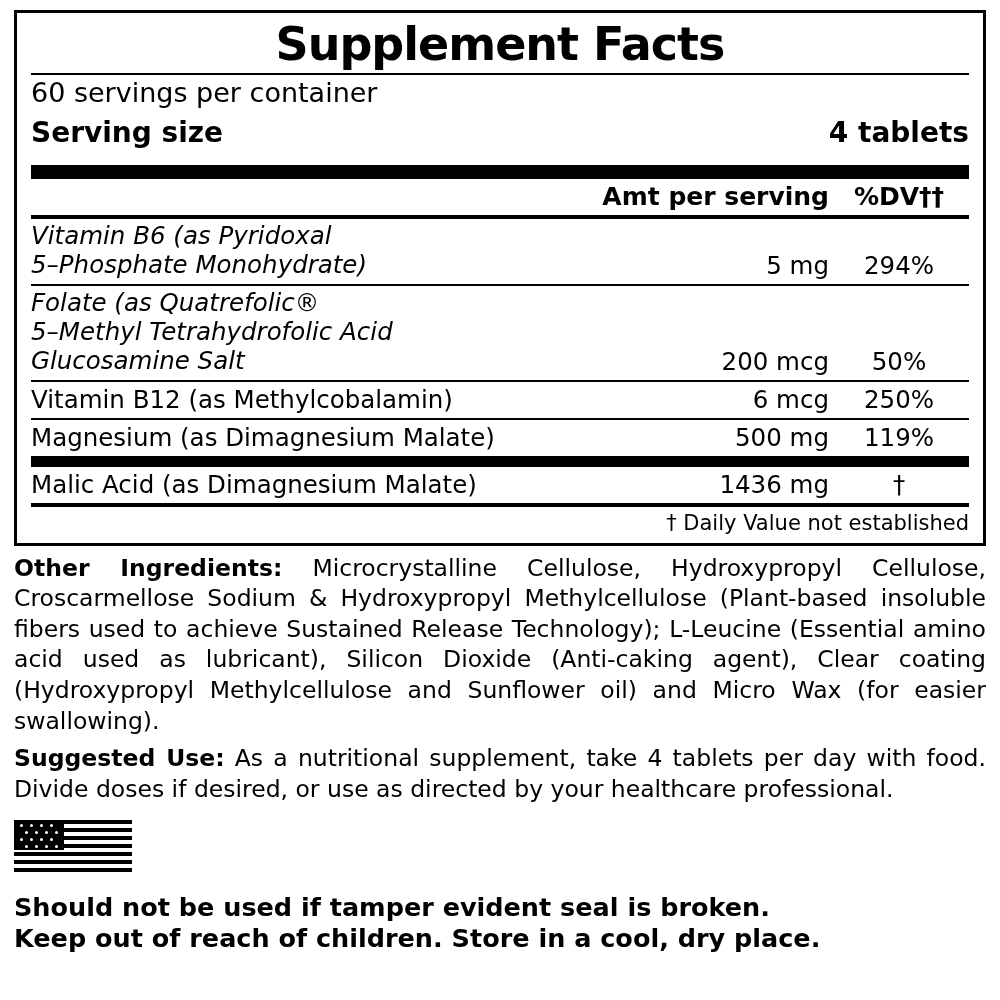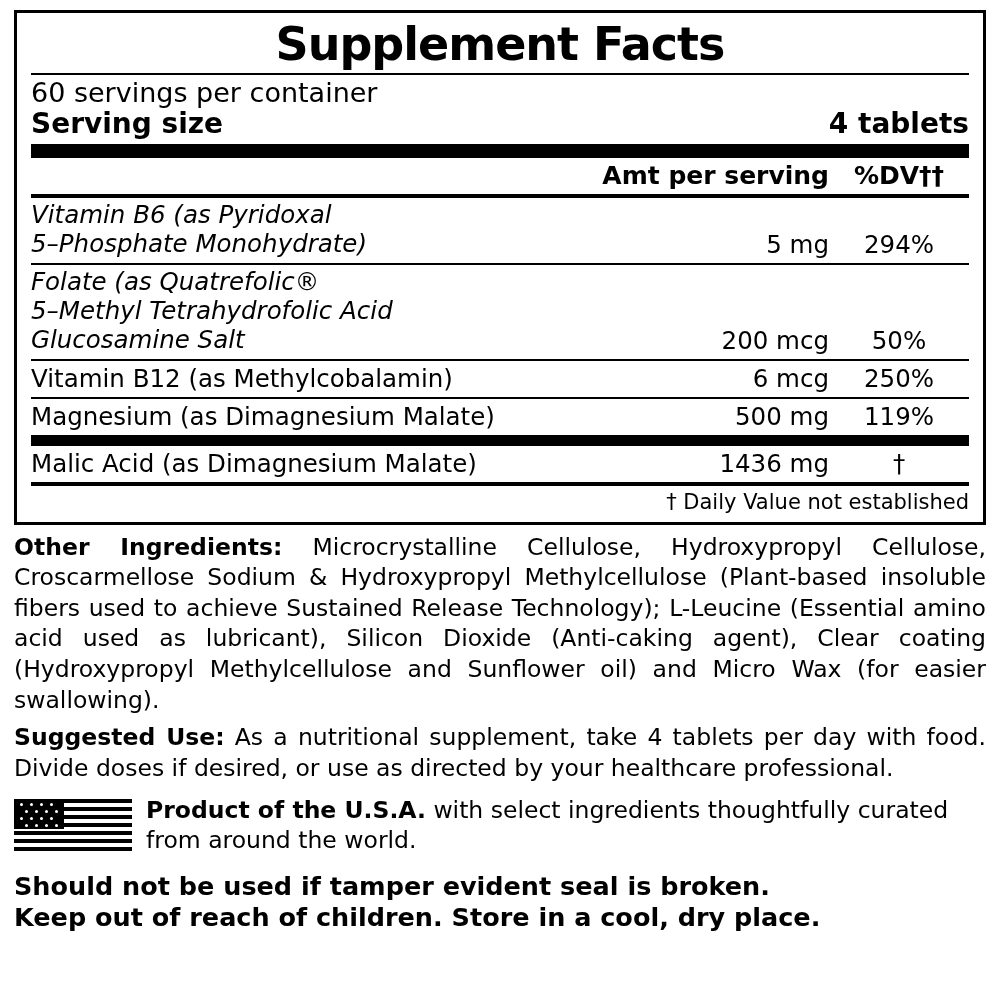--- a/index.html
+++ b/index.html
@@ -46,21 +46,22 @@
     line-height: 1.15;
     padding: 2px 0 0 0;
   }
   .serving-size-row {
     display: flex;
     justify-content: space-between;
     align-items: baseline;
     font-weight: bold;
     font-size: 28px;
     line-height: 1.15;
-    padding-bottom: 4px;
+    padding-bottom: 16px;
+    margin-top: 9px;
   }
 
   table.facts {
     width: 100%;
     border-collapse: collapse;
     font-size: 24.5px;
   }
   table.facts td {
     vertical-align: bottom;
     padding: 3px 0 4px 0;
@@ -240,23 +241,20 @@
       <div class="canton-dot" style="left:41px;top:11px;"></div>
       <div class="canton-dot" style="left:6px;top:18px;"></div>
       <div class="canton-dot" style="left:16px;top:18px;"></div>
       <div class="canton-dot" style="left:26px;top:18px;"></div>
       <div class="canton-dot" style="left:36px;top:18px;"></div>
       <div class="canton-dot" style="left:11px;top:25px;"></div>
       <div class="canton-dot" style="left:21px;top:25px;"></div>
       <div class="canton-dot" style="left:31px;top:25px;"></div>
       <div class="canton-dot" style="left:41px;top:25px;"></div>
     </div>
-    <div class="usa-text">
-      <span class="lead">Product of the U.S.A.</span><span> with select ingredients thoughtfully curated from around the world.</span>
-    </div>
   </div>
 
   <div class="warn">
     <div>Should not be used if tamper evident seal is broken.</div>
     <div>Keep out of reach of children. Store in a cool, dry place.</div>
   </div>
 
 </div>
 
 </body></html>

